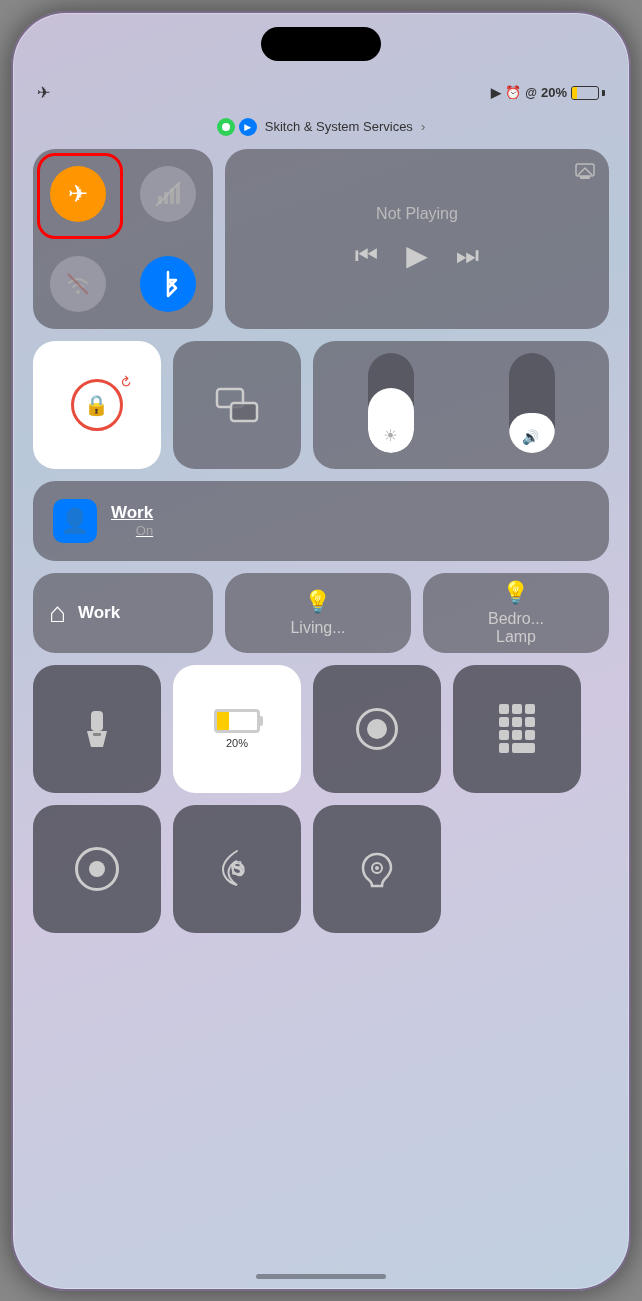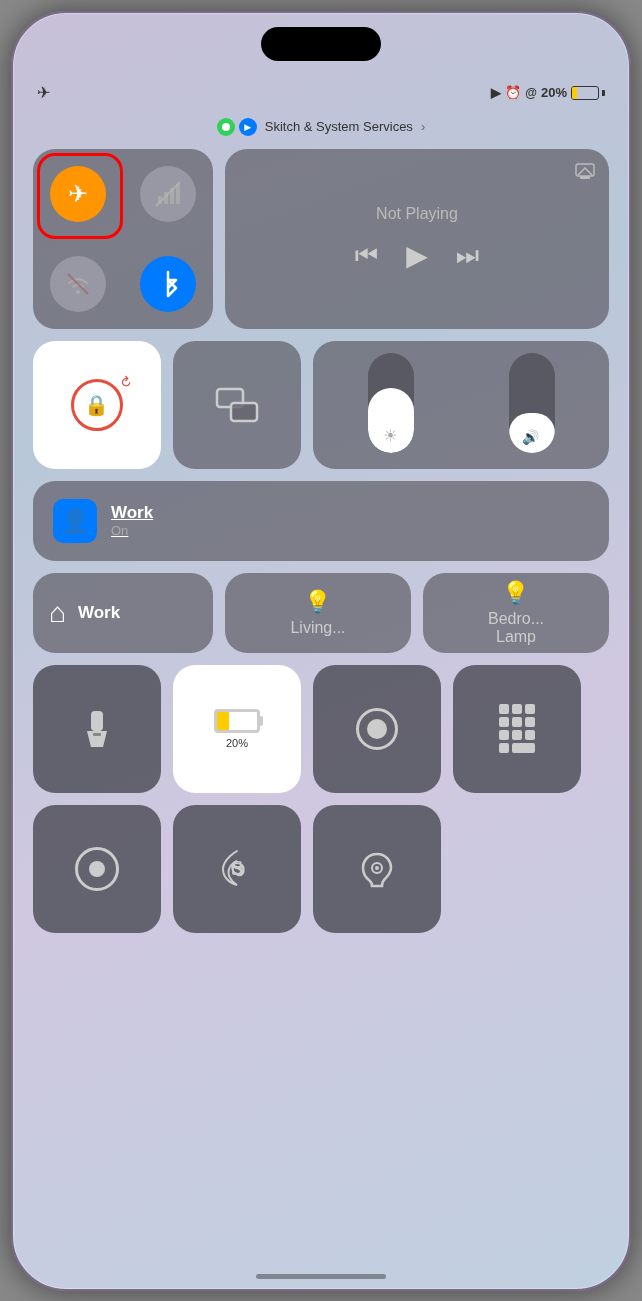--- a/index.html
+++ b/index.html
@@ -296,21 +296,21 @@
     }
     .focus-icon {
       width: 44px; height: 44px;
       background: #007aff;
       border-radius: 10px;
       display: flex; align-items: center; justify-content: center;
       font-size: 22px;
     }
     .focus-text { color: white; text-decoration: underline; }
     .focus-title { font-size: 17px; font-weight: 600; }
-    .focus-sub { font-size: 13px; color: #aaa; }
+    .focus-sub { font-size: 13px; color: #aaa; text-align: right; }
     
     .home-row {
       display: flex;
       gap: 12px;
       margin-bottom: 12px;
     }
     .home-block {
       width: 180px;
       height: 80px;
       background: rgba(100,100,110,0.75);

